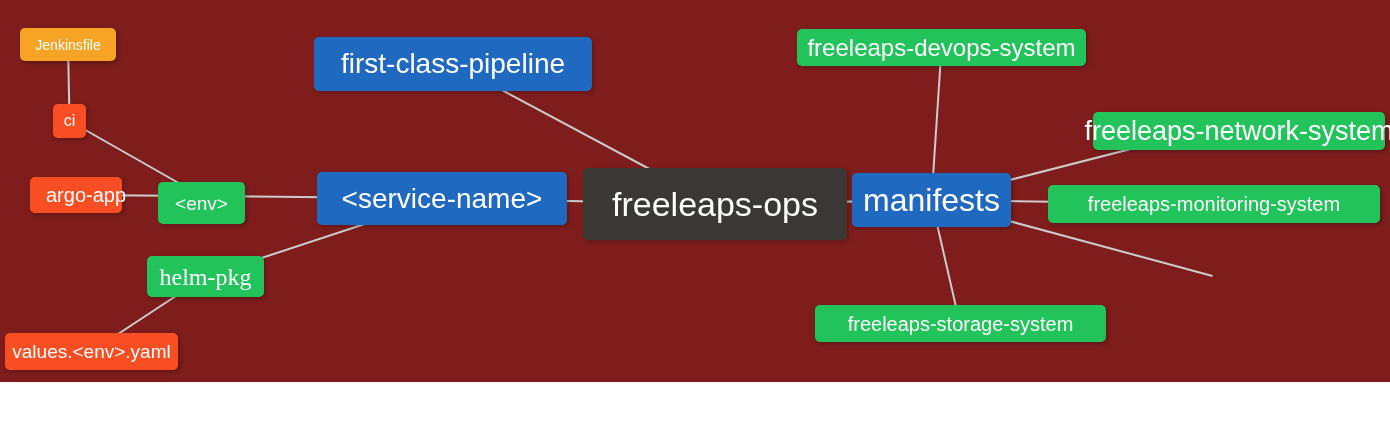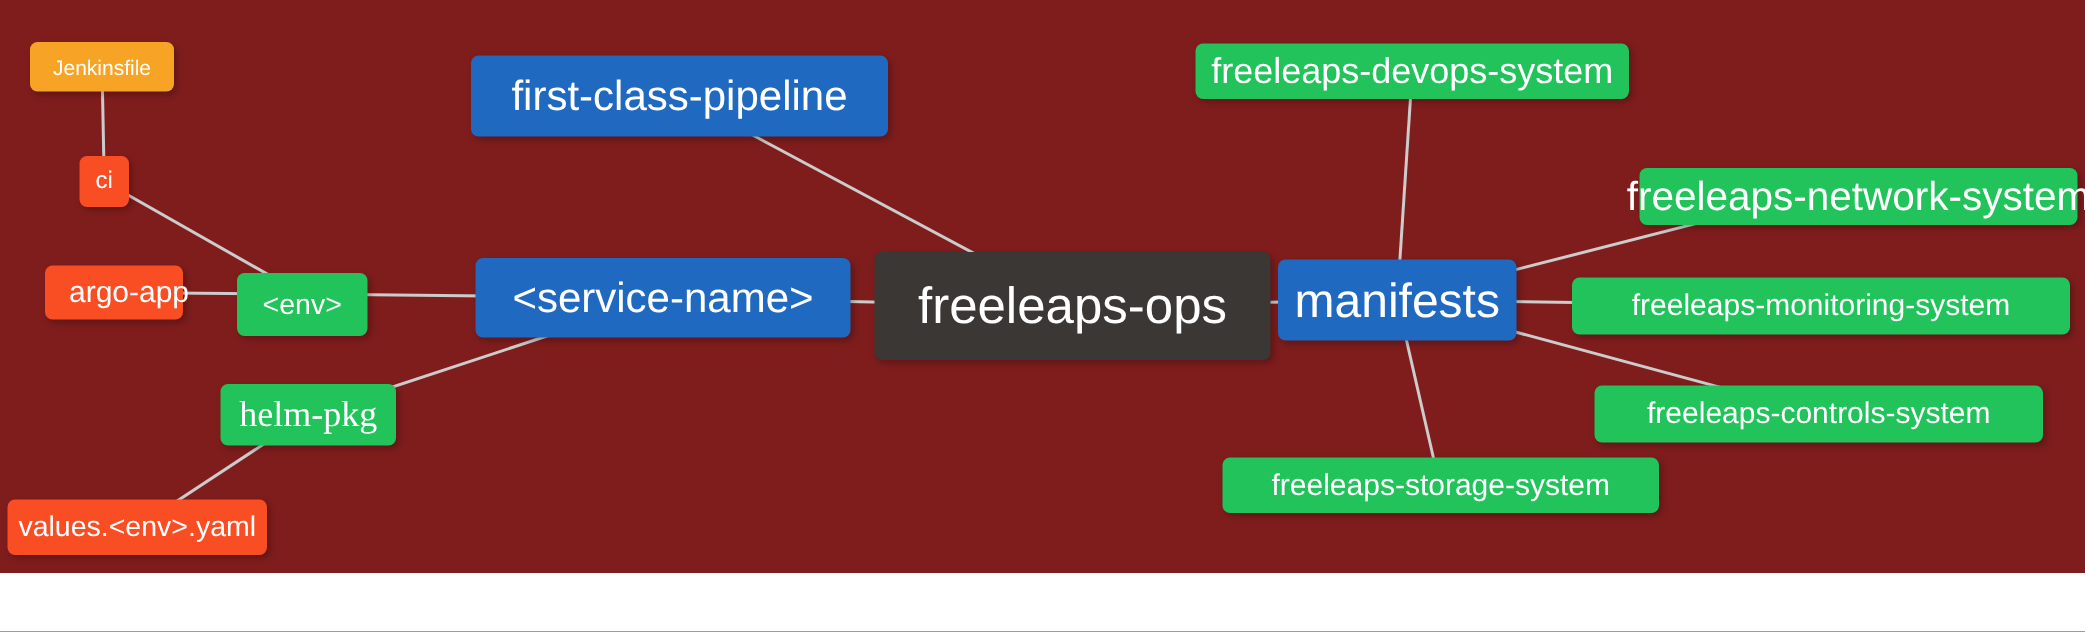--- a/index.html
+++ b/index.html
@@ -84,17 +84,16 @@
   <div class="node" style="left: 583px; top: 168px; width: 264px; height: 72px; font-size: 34px; background: rgb(59, 55, 52); color: rgb(255, 255, 255);">freeleaps-ops</div>
 
   <div class="node" style="left: 852px; top: 173px; width: 159px; height: 54px; font-size: 32px; background: rgb(32, 105, 192); color: rgb(255, 255, 255);">manifests</div>
 
   <div class="node" style="left: 797px; top: 29px; width: 289px; height: 37px; font-size: 24px; background: rgb(33, 195, 90); color: rgb(255, 255, 255);">freeleaps-devops-system</div>
 
   <div class="node" style="left: 1055px; top: 112px; width: 292px; height: 38px; font-size: 27px; background: rgb(33, 195, 90); color: rgb(255, 255, 255); margin-left: 38px;">freeleaps-network-system</div>
 
   <div class="node" style="left: 1048px; top: 185px; width: 332px; height: 38px; font-size: 20px; background: rgb(33, 195, 90); color: rgb(255, 255, 255);">freeleaps-monitoring-system</div>
 
-  <div class="node" style="left: 1063px; top: 257px; width: 299px; height: 38px; font-size: 20px; background: rgb(33, 195, 90); color: rgb(255, 255, 255);">freeleaps-controls-system</div>
 
   <div class="node" style="left: 815px; top: 305px; width: 291px; height: 37px; font-size: 20px; background: rgb(33, 195, 90); color: rgb(255, 255, 255);">freeleaps-storage-system</div>
 
 </div>
 
 </body></html>

